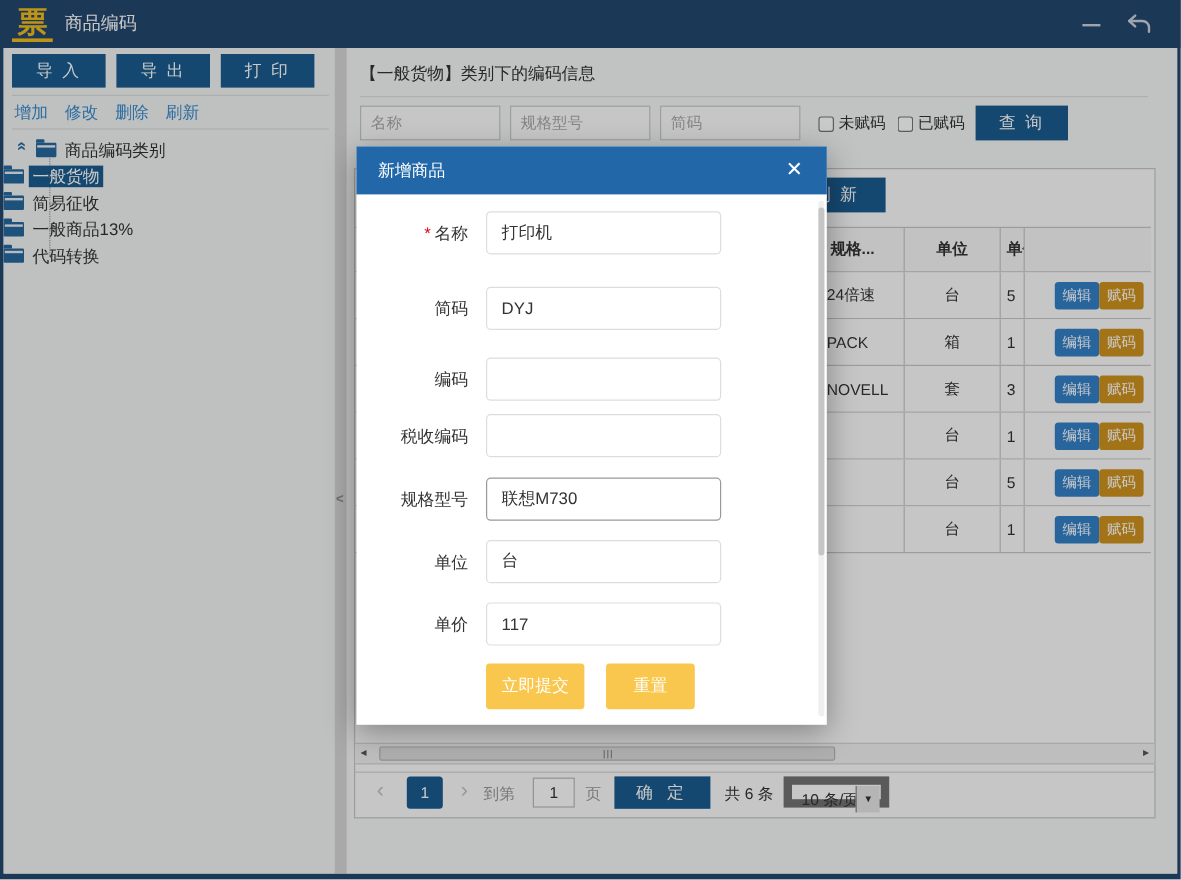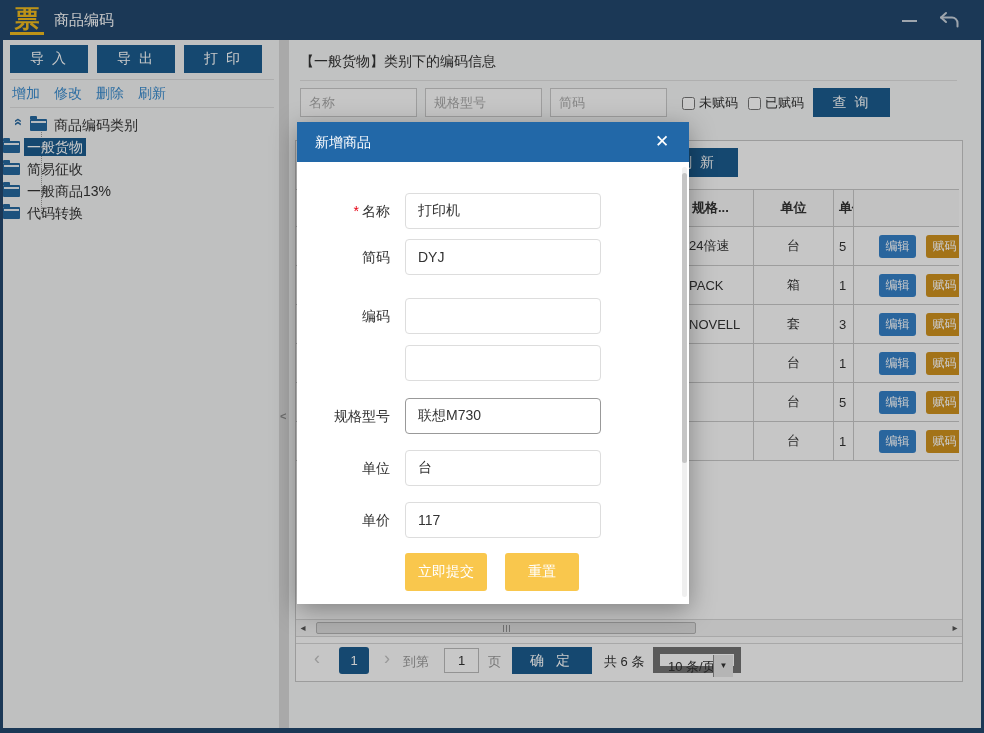--- a/index.html
+++ b/index.html
@@ -86,21 +86,21 @@
             font-size:13px; overflow:hidden; white-space:nowrap; }
   .c-name { width:265px; }
   .c-spec { width:193px; padding-left:128px; }
   .t-head .c-spec { padding-left:131px; }
   .c-unit { width:80px; justify-content:center; }
   .c-price { width:20px; padding-left:5px; }
   .c-action { width:105px; border-right:none; }
   .row-btn { border:none; color:#fff; font-size:12px; width:37px; height:23px; border-radius:3px;
              cursor:pointer; font-family:inherit; flex-shrink:0; }
   .edit-btn { background:#3581c8; margin-left:25px; }
-  .assign-btn { background:#cf921f; margin-left:10px; }
+  .assign-btn { background:#cf921f; }
 
   
   .hscroll { position:absolute; left:0px; top:478px; width:666px; height:18px; background:#f2f2f2;
              border-top:1px solid #d5d5d5; border-bottom:1px solid #d5d5d5; }
   .hs-arrow { position:absolute; top:0; width:12px; height:16px; color:#555; font-size:10px;
               line-height:16px; text-align:center; cursor:pointer; }
   .hs-left { left:1px; } .hs-right { right:1px; }
   .hs-thumb { position:absolute; left:20px; top:2px; width:380px; height:12px; background:#dedede;
               border:1px solid #b5b5b5; border-radius:2px; cursor:pointer; }
   .hs-grip { position:absolute; left:50%; top:2px; width:1px; height:7px; background:#909090;
@@ -135,21 +135,21 @@
   .modal-title { position:absolute; left:18px; top:0; line-height:40px; color:#fff; font-size:14px; }
   .modal-close { position:absolute; right:16px; top:9px; width:22px; height:22px; color:#fff;
                  font-size:17px; font-weight:bold; text-align:center; line-height:22px; cursor:pointer; }
   .m-field { position:absolute; left:0; width:392px; height:36px; }
   .m-label { position:absolute; left:0; top:0; width:93px; height:36px; line-height:36px;
              text-align:right; font-size:14px; color:#333; }
   .m-req { color:#e60012; margin-right:3px; }
   .m-input { position:absolute; left:108px; top:0; width:196px; height:36px; border:1px solid #ddd;
              border-radius:4px; padding:0 12px; font-size:14px; color:#333; font-family:inherit; background:#fff; }
   .m-input.focused { border-color:#999; }
-  .mf-0{ top:71px; } .mf-1{ top:117px; } .mf-2{ top:176px; } .mf-3{ top:223px; }
+  .mf-0{ top:54px; } .mf-1{ top:117px; } .mf-2{ top:176px; } .mf-3{ top:223px; }
   .mf-4{ top:276px; } .mf-5{ top:328px; } .mf-6{ top:380px; }
   .m-btns { position:absolute; left:0; top:431px; width:392px; height:38px; }
   .m-btn { position:absolute; top:0; height:38px; background:#f9c74d; color:#fff; border:none;
            border-radius:3px; font-size:14px; cursor:pointer; font-family:inherit; }
   .m-submit { left:108px; width:82px; }
   .m-reset { left:208px; width:74px; }
   .m-scroll { position:absolute; right:2px; top:45px; width:5px; height:430px; background:#efefef; border-radius:3px; }
   .m-scroll-thumb { position:absolute; left:0; top:6px; width:5px; height:290px; background:#c5c5c5; border-radius:3px; }
 </style>
 </head>
@@ -348,20 +348,21 @@
     </div>
     <div class="m-field mf-1">
       <span class="m-label">简码</span>
       <input class="m-input" value="DYJ" style="">
     </div>
     <div class="m-field mf-2">
       <span class="m-label">编码</span>
       <input class="m-input" value="" style="">
     </div>
     <div class="m-field mf-3">
+      <span class="m-label">税收编码</span>
       <input class="m-input" value="" style="">
     </div>
     <div class="m-field mf-4">
       <span class="m-label">规格型号</span>
       <input class="m-input focused" value="联想M730" style="">
     </div>
     <div class="m-field mf-5">
       <span class="m-label">单位</span>
       <input class="m-input" value="台" style="">
     </div>

